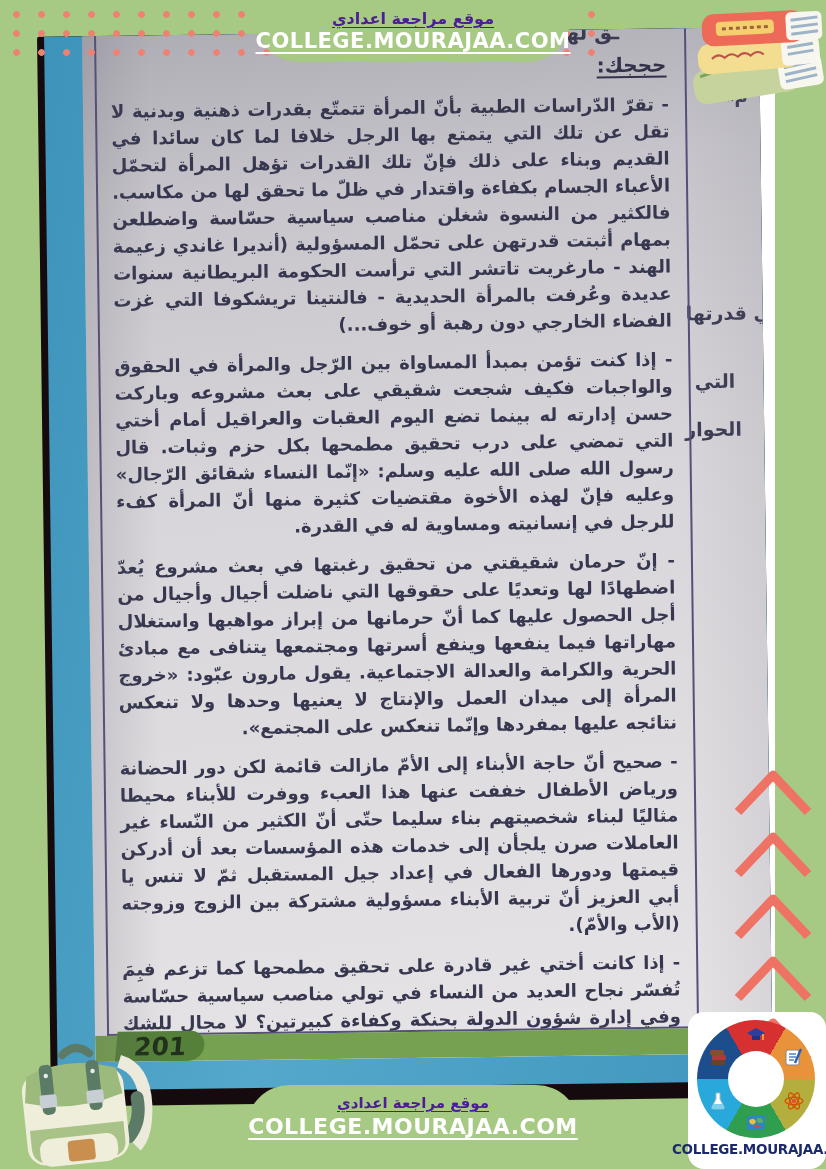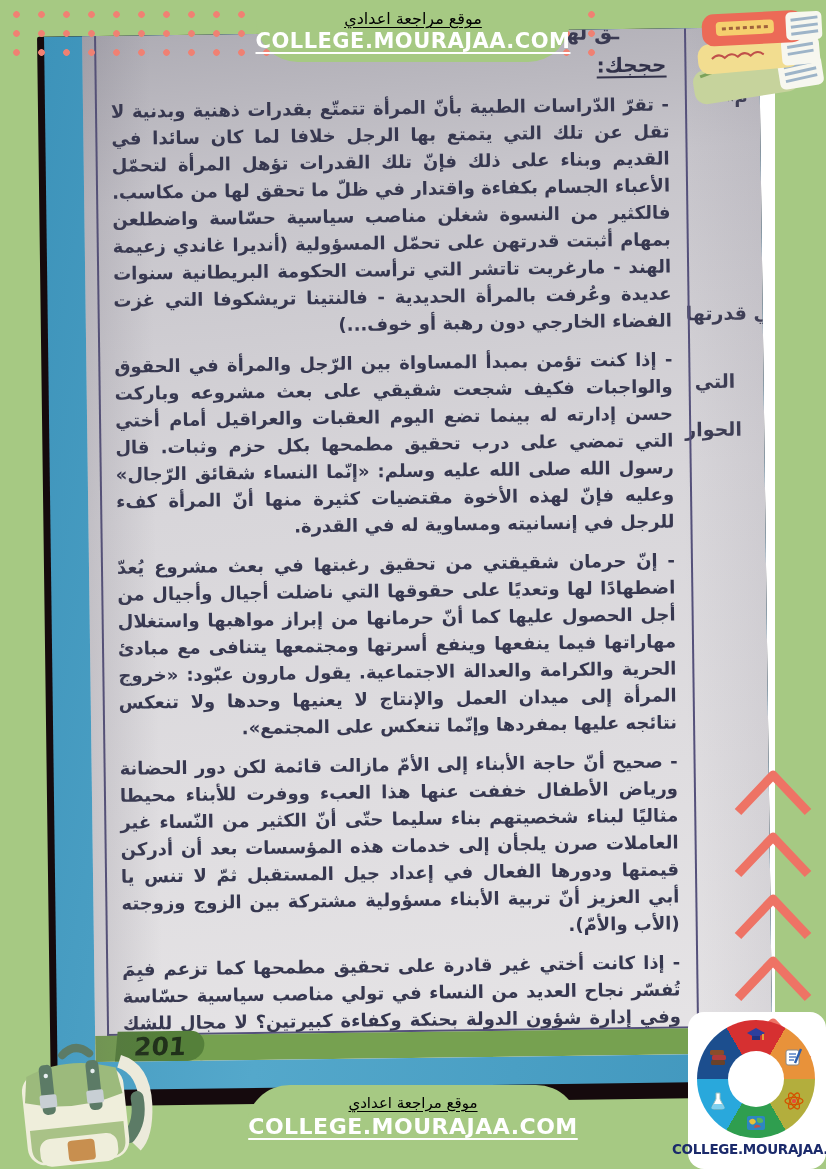--- a/index.html
+++ b/index.html
@@ -51,21 +51,21 @@
             display:flex;align-items:center;justify-content:center;
             font-size:25px;font-weight:bold;color:#20301a;transform:skewX(-6deg);}
 
   
   .bubble{position:absolute;left:50%;transform:translateX(-50%);background:#a6c983;
           display:flex;flex-direction:column;align-items:center;z-index:40;}
   .bubble-top{top:0;width:314px;height:62px;border-radius:0 0 42px 42px;
               justify-content:center;gap:1px;}
   .bubble-bottom{bottom:0;width:334px;height:84px;border-radius:44px 44px 0 0;
                  padding-top:9px;gap:2px;z-index:16;box-sizing:border-box;}
-  .site-ar{color:#000000;font-weight:normal;font-size:16px;text-decoration:underline;
+  .site-ar{color:#4c1d95;font-weight:bold;font-size:16px;text-decoration:underline;
            text-underline-offset:3px;direction:rtl;}
   .site-url{color:#fff;font-weight:bold;font-size:21px;text-decoration:underline;
             text-underline-offset:4px;letter-spacing:.5px;}
   .bubble-bottom .site-ar{font-size:15px;}
   .bubble-bottom .site-url{font-size:22px;}
   .footer-band{position:absolute;left:0;bottom:0;width:826px;height:62px;
                background:#a6c983;z-index:15;}
 
   
   .books{position:absolute;left:692px;top:4px;z-index:41;}

